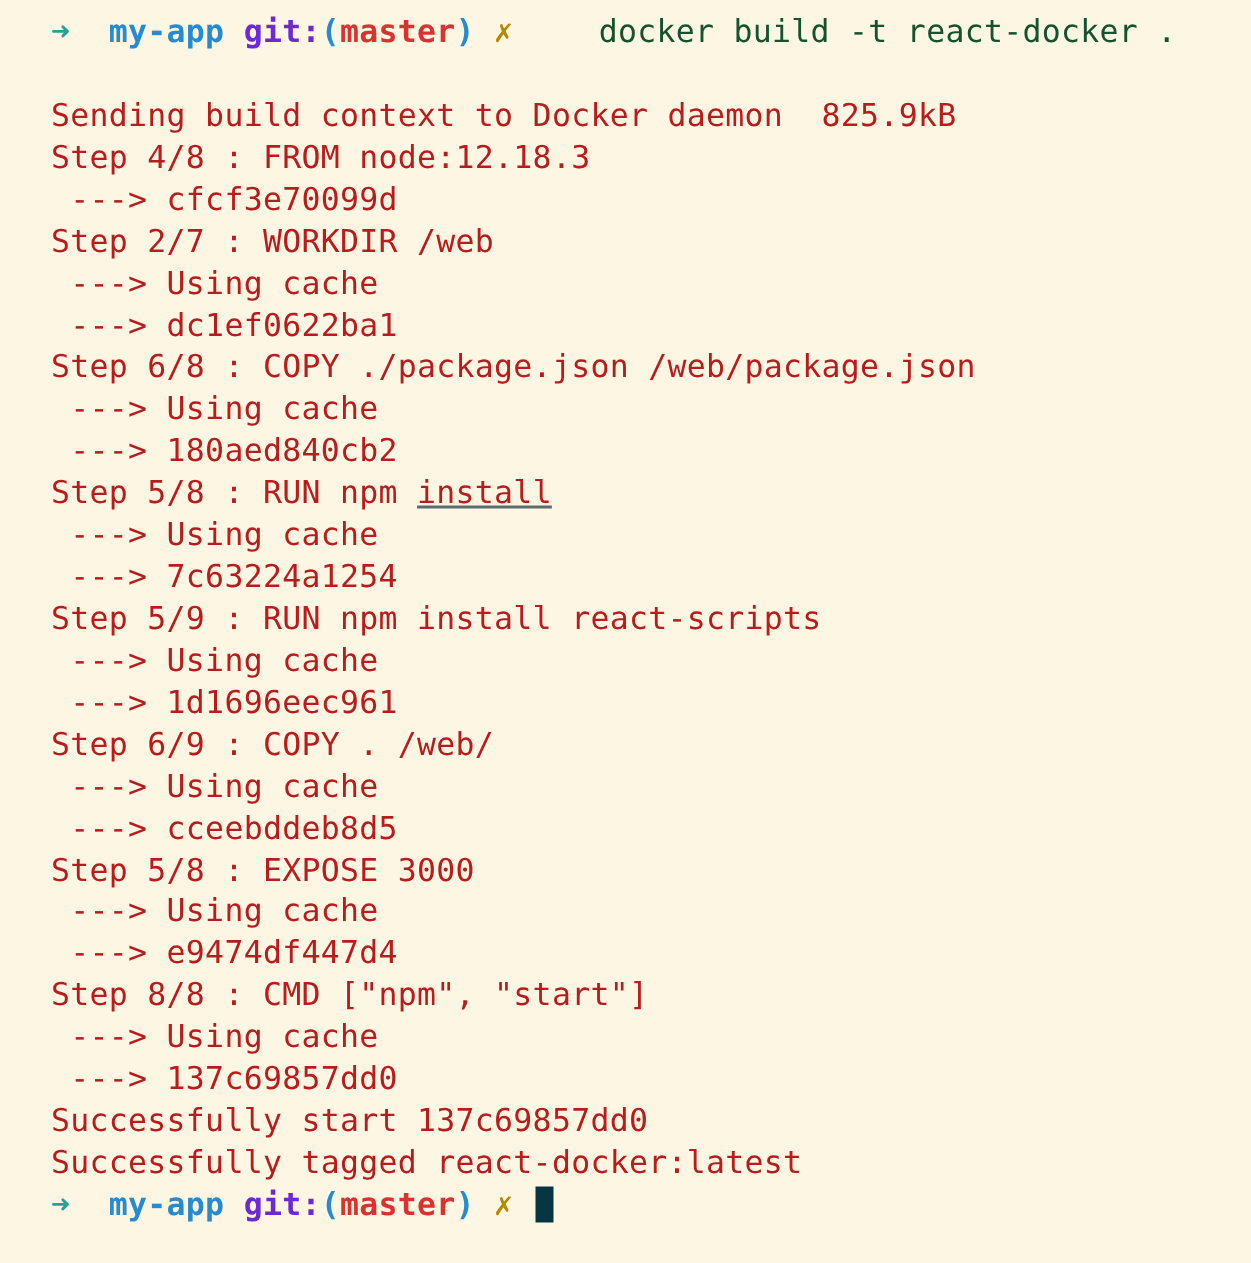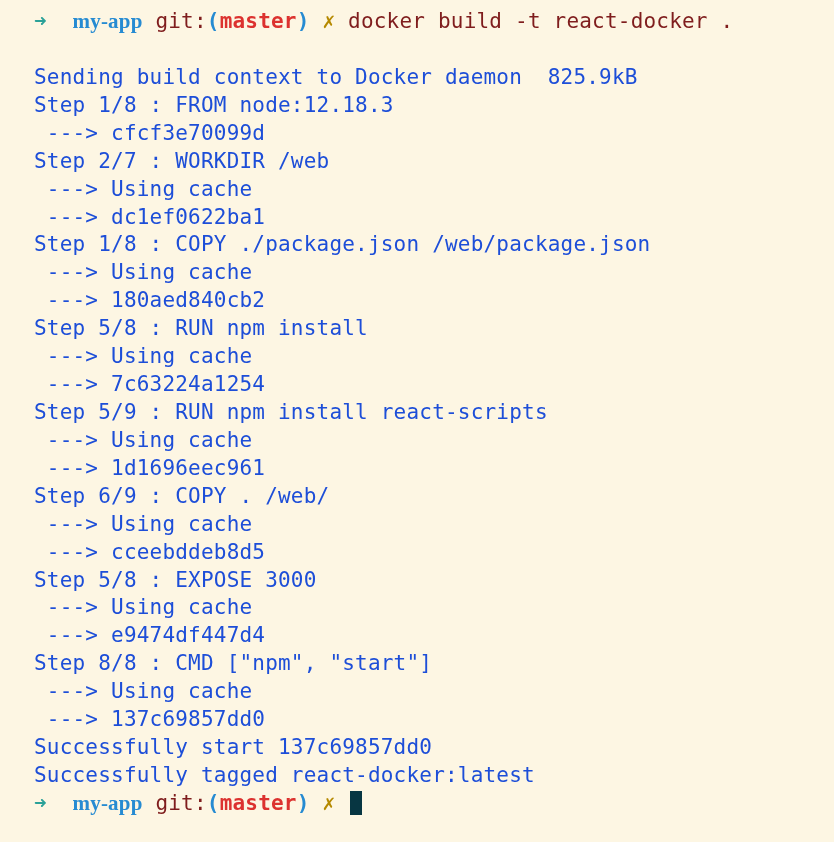--- a/index.html
+++ b/index.html
@@ -10,52 +10,52 @@
       line-height: 1.33;
       padding: 8px 34px;
       color: #5a6c72;
       letter-spacing: 0.2px;
       width: 834px;
       height: 842px;
       overflow: hidden;
     }
     .prompt-line { white-space: pre; }
     .arrow { color: #2aa198; font-weight: bold; }
-    .dir { color: #268bd2; font-weight: bold; font-family: Liberation Serif, serif; }
-    .git-label { color: #7f1d1d; font-weight: normal; }
+    .dir { color: #268bd2; font-weight: bold; }
+    .git-label { color: #6d28d9; font-weight: bold; }
     .paren { color: #268bd2; font-weight: bold; }
     .branch { color: #dc322f; font-weight: bold; }
     .dirty { color: #b58900; font-weight: bold; }
-    .cmd { color: #7f1d1d; }
-    .out { color: #1d4ed8; white-space: pre; }
-    .underline { text-decoration-color: #5a6c72; }
+    .cmd { color: #14532d; margin-left: 44px; }
+    .out { color: #b91c1c; white-space: pre; }
+    .underline { text-decoration: underline; text-decoration-color: #5a6c72; }
     .cursor {
       display: inline-block;
       width: 12px;
       height: 24px;
       background: #073642;
       vertical-align: text-bottom;
       margin-left: 2px;
     }
     .blank { height: 28px; }
   </style>
 </head>
 <body>
 
 <div class="prompt-line"><span class="arrow">➜</span>  <span class="dir">my-app</span> <span class="git-label">git:</span><span class="paren">(</span><span class="branch">master</span><span class="paren">)</span> <span class="dirty">✗</span> <span class="cmd">docker build -t react-docker .</span></div>
 
 <div class="blank"></div>
 
 <div class="out">Sending build context to Docker daemon  825.9kB</div>
-<div class="out">Step 1/8 : FROM node:12.18.3</div>
+<div class="out">Step 4/8 : FROM node:12.18.3</div>
 <div class="out"> ---&gt; cfcf3e70099d</div>
 <div class="out">Step 2/7 : WORKDIR /web</div>
 <div class="out"> ---&gt; Using cache</div>
 <div class="out"> ---&gt; dc1ef0622ba1</div>
-<div class="out">Step 1/8 : COPY ./package.json /web/package.json</div>
+<div class="out">Step 6/8 : COPY ./package.json /web/package.json</div>
 <div class="out"> ---&gt; Using cache</div>
 <div class="out"> ---&gt; 180aed840cb2</div>
 <div class="out"><span>Step 5/8 : RUN npm </span><span class="underline">install</span></div>
 <div class="out"> ---&gt; Using cache</div>
 <div class="out"> ---&gt; 7c63224a1254</div>
 <div class="out">Step 5/9 : RUN npm install react-scripts</div>
 <div class="out"> ---&gt; Using cache</div>
 <div class="out"> ---&gt; 1d1696eec961</div>
 <div class="out">Step 6/9 : COPY . /web/</div>
 <div class="out"> ---&gt; Using cache</div>

